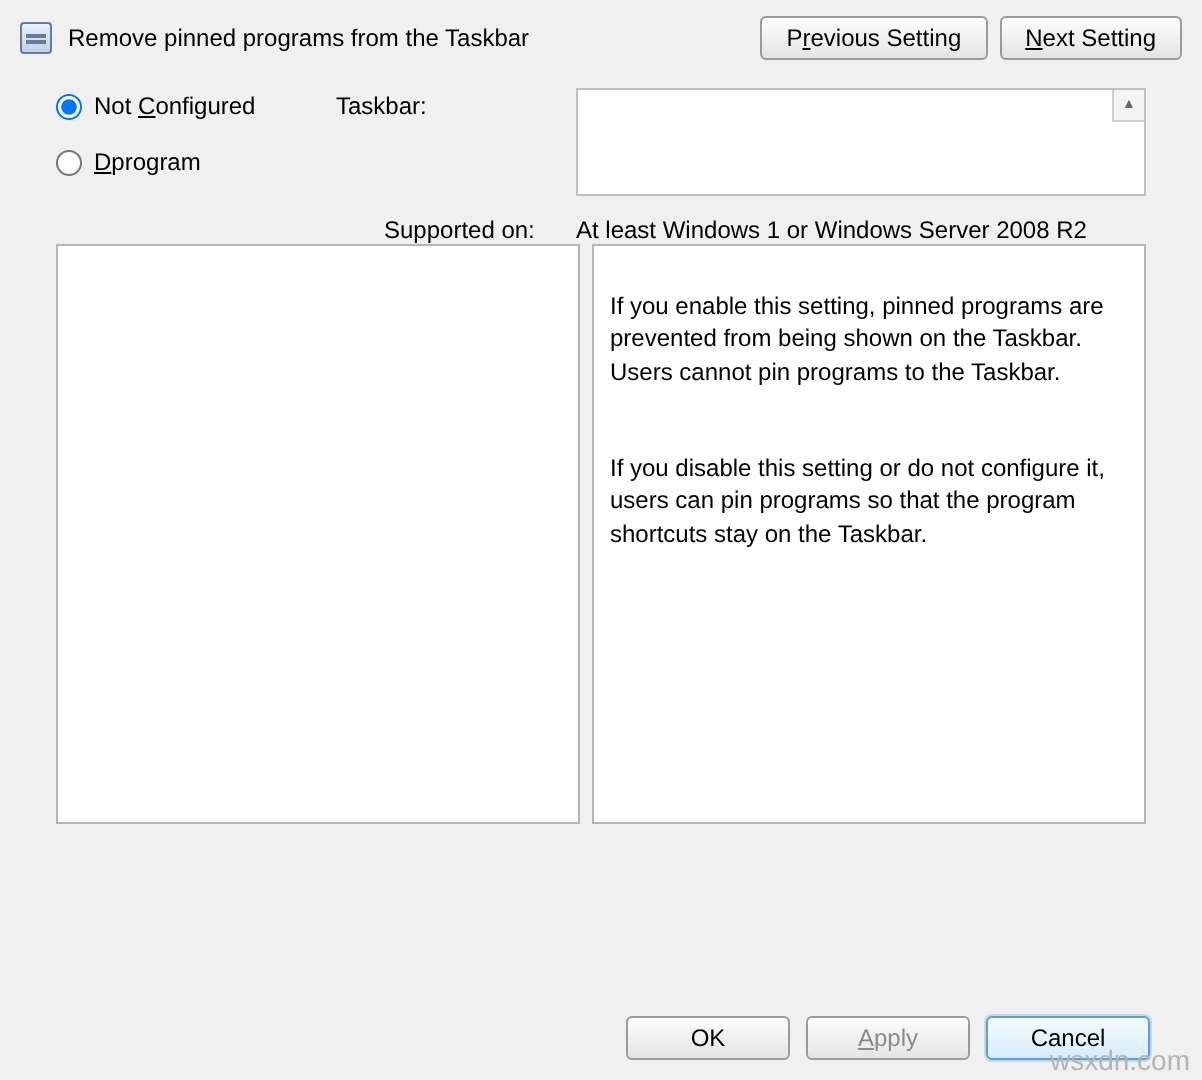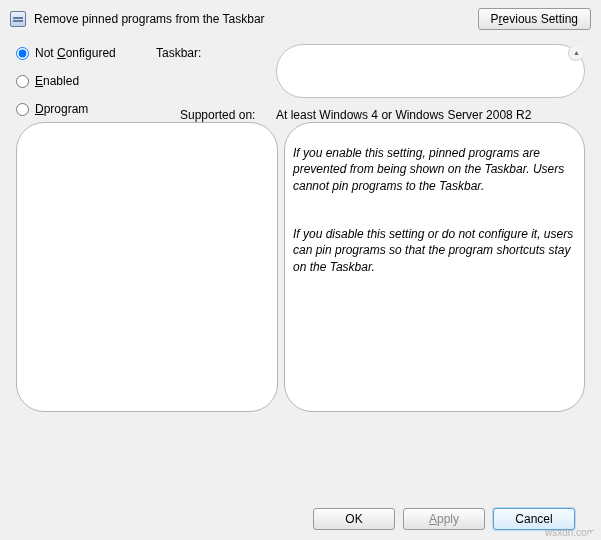--- a/index.html
+++ b/index.html
@@ -1,15 +1,15 @@
 <!DOCTYPE html>
 <html><head>
 <meta charset="utf-8">
 <style>
-  * { box-sizing: border-box; border-radius: 28px; }
+  * { box-sizing: border-box; }
   html, body {
     margin: 0; padding: 0;
     width: 601px; height: 540px;
     font-family: "Segoe UI", Tahoma, sans-serif;
     font-size: 12px;
     background: #f0f0f0;
     color: #000;
     overflow: hidden;
   }
   .window {
@@ -48,21 +48,21 @@
     background: linear-gradient(#fdfdfd,#e4e4e4);
     border: 1px solid #9a9a9a;
     border-radius: 3px;
     padding: 3px 12px;
     min-width: 82px;
     text-align: center;
     cursor: default;
   }
   .btn u { text-decoration: underline; }
   .body {
-    padding: 0 16px;
+    padding: 0 28px;
   }
   .top-grid {
     display: grid;
     grid-template-columns: 140px 120px 1fr;
     column-gap: 0;
     row-gap: 6px;
     align-items: start;
     margin-top: 8px;
   }
   .radios {
@@ -111,78 +111,74 @@
   .pane {
     background: #fff;
     border: 1px solid #b5b5b5;
     overflow: hidden;
   }
   .help-pane {
     padding: 6px 8px;
     line-height: 1.35;
     font-size: 12px;
     white-space: pre-line;
-    font-style: italic;
   }
   .footer {
     position: absolute;
     bottom: 10px; right: 26px;
     display: flex; gap: 8px;
   }
   .btn-primary {
     background: linear-gradient(#f6fbff,#d7ecfb);
     border-color: #5a9fd6;
     box-shadow: 0 0 0 1px rgba(90,159,214,0.3);
   }
   .btn-disabled {
     color: #8a8a8a;
   }
   .watermark {
     position: absolute;
     bottom: 2px; right: 6px;
-    font-size: 10px; color: #b5b5b5;
+    font-size: 14px; color: #b5b5b5;
   }
 </style>
 </head>
 <body>
 
 <div class="window">
 
   <div class="header">
     <div class="policy-icon"></div>
     <div class="title">Remove pinned programs from the Taskbar</div>
     <div class="nav-btns">
       <button class="btn"><span>P</span><u>r</u><span>evious Setting</span></button>
+      <button class="btn"><span></span><u>N</u><span>ext Setting</span></button>
     </div>
   </div>
 
   <div class="body">
     <div class="top-grid">
       <div class="radios">
         <label class="radio">
           <input type="radio" name="state" checked="" style="">
           <span><span>Not </span><u>C</u><span>onfigured</span></span>
-        </label>
-        <label class="radio">
-          <input type="radio" name="state" style="">
-          <span><span></span><u>E</u><span>nabled</span></span>
         </label>
         <label class="radio">
           <input type="radio" name="state" style="">
           <span><span></span><u>D</u><span>program</span></span>
         </label>
       </div>
 
       <div class="label-col">Taskbar:</div>
       <div class="comment-box">
         <div class="scroll-up">▲</div>
       </div>
 
       <div class="supported-label">Supported on:</div>
-      <div class="supported-val">At least Windows 4 or Windows Server 2008 R2</div>
+      <div class="supported-val">At least Windows 1 or Windows Server 2008 R2</div>
     </div>
 
 
     <div class="panes">
       <div class="pane"></div>
       <div class="pane help-pane">
         <span>If you enable this setting, pinned programs are prevented from being shown on the Taskbar. Users cannot pin programs to the Taskbar.
 
 
 If you disable this setting or do not configure it, users can pin programs so that the program shortcuts stay on the Taskbar.</span>

